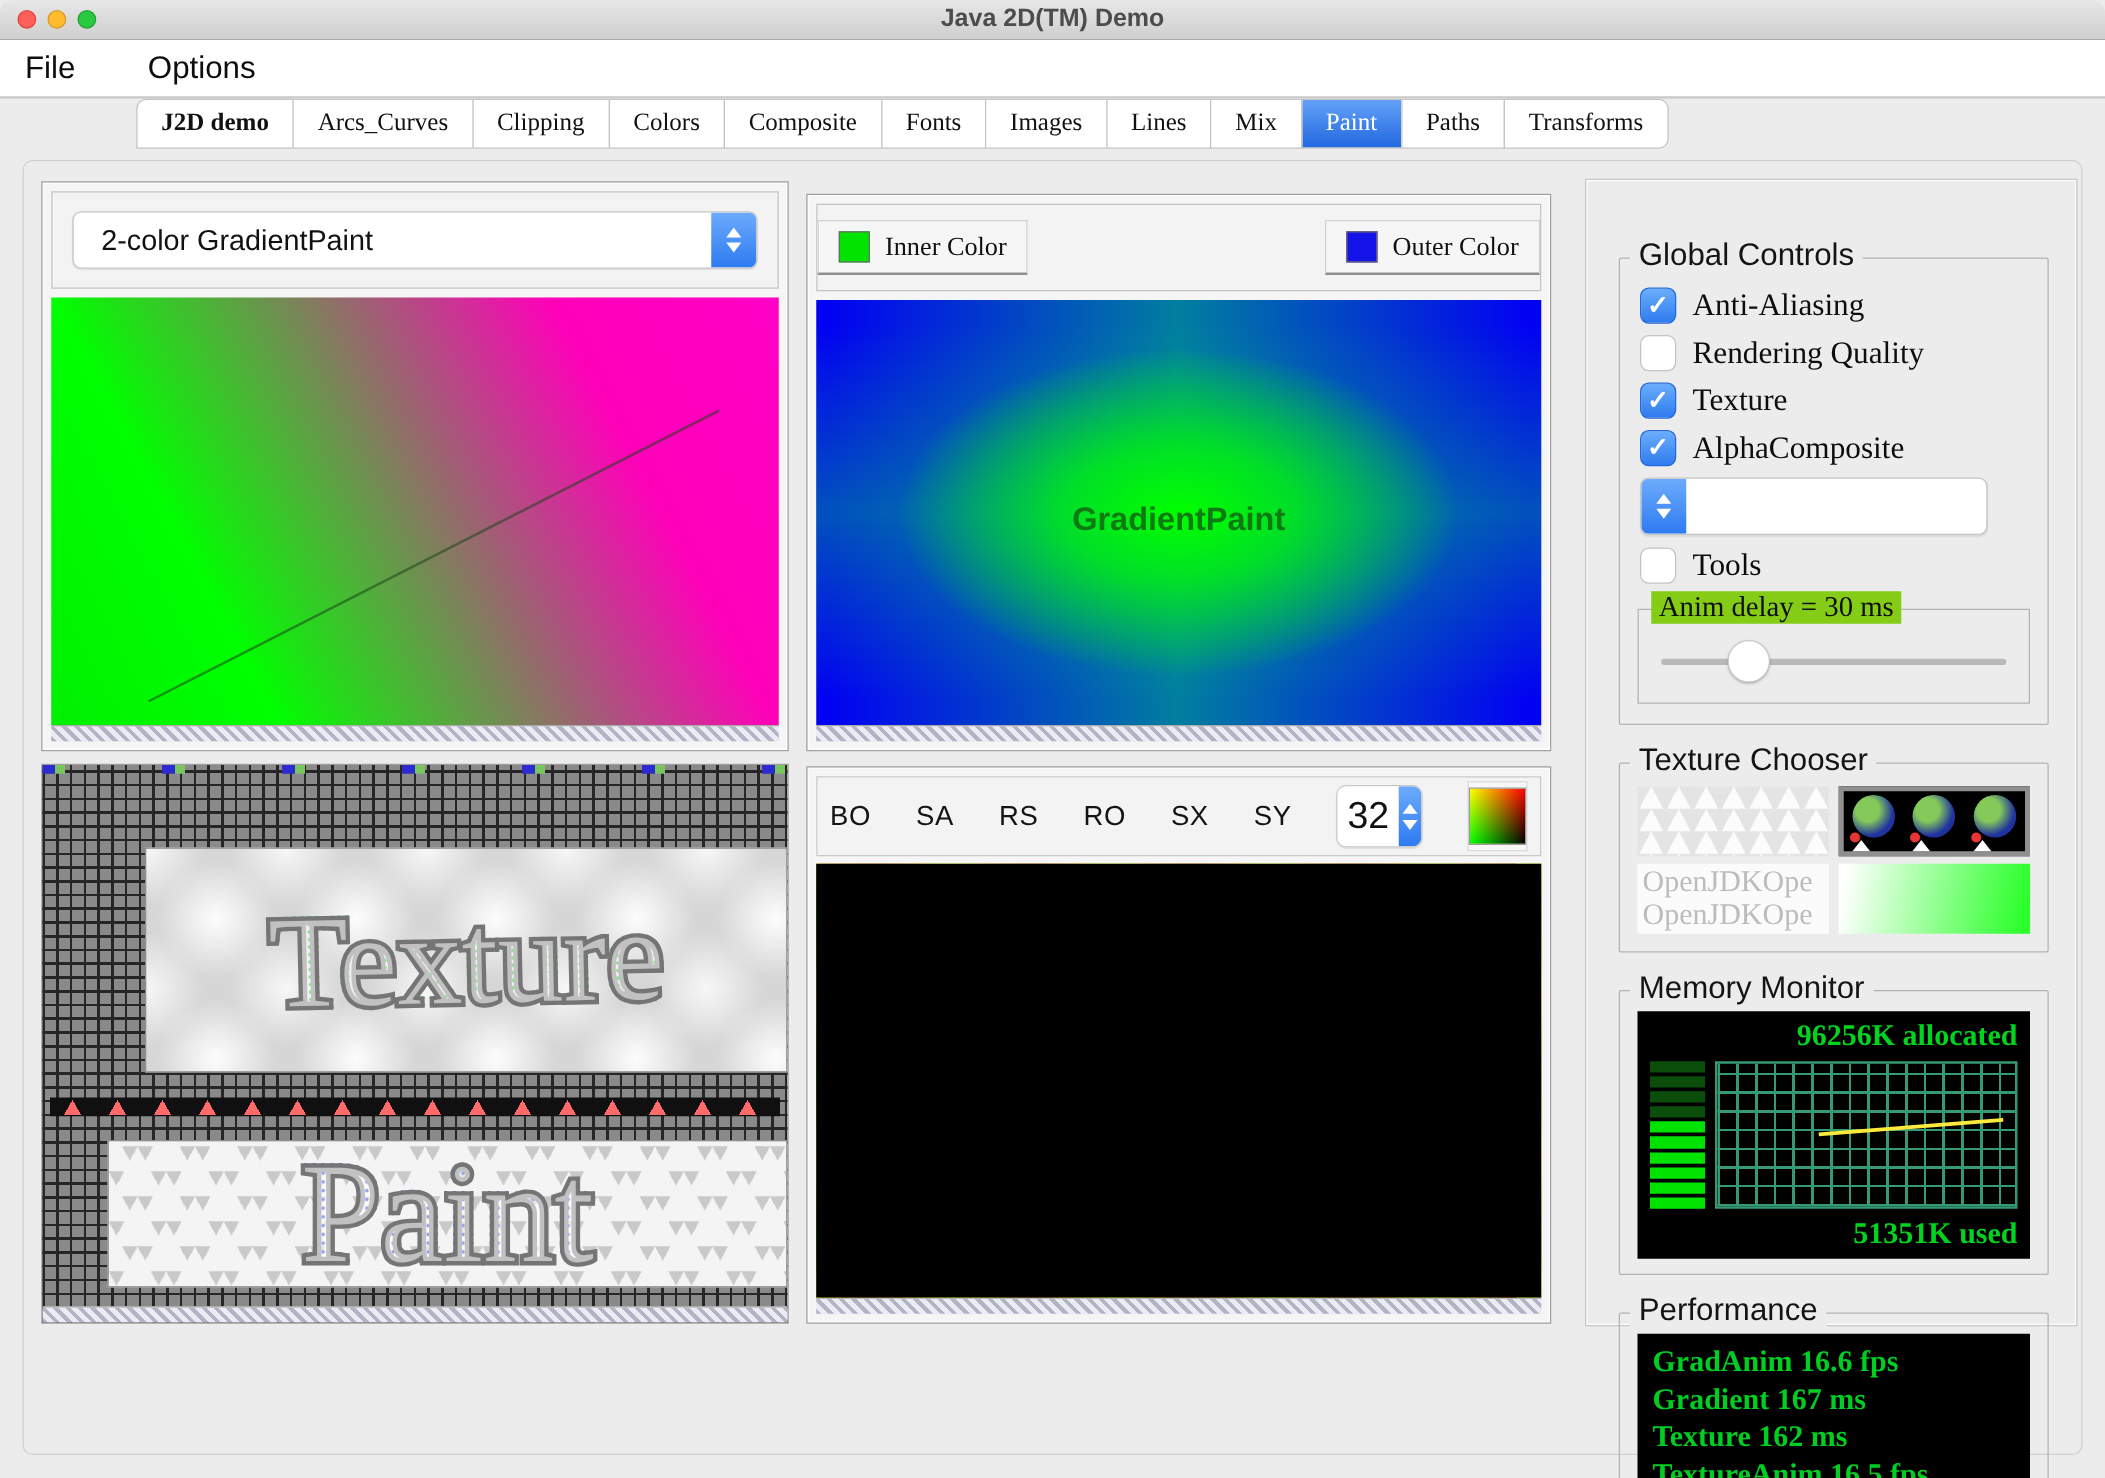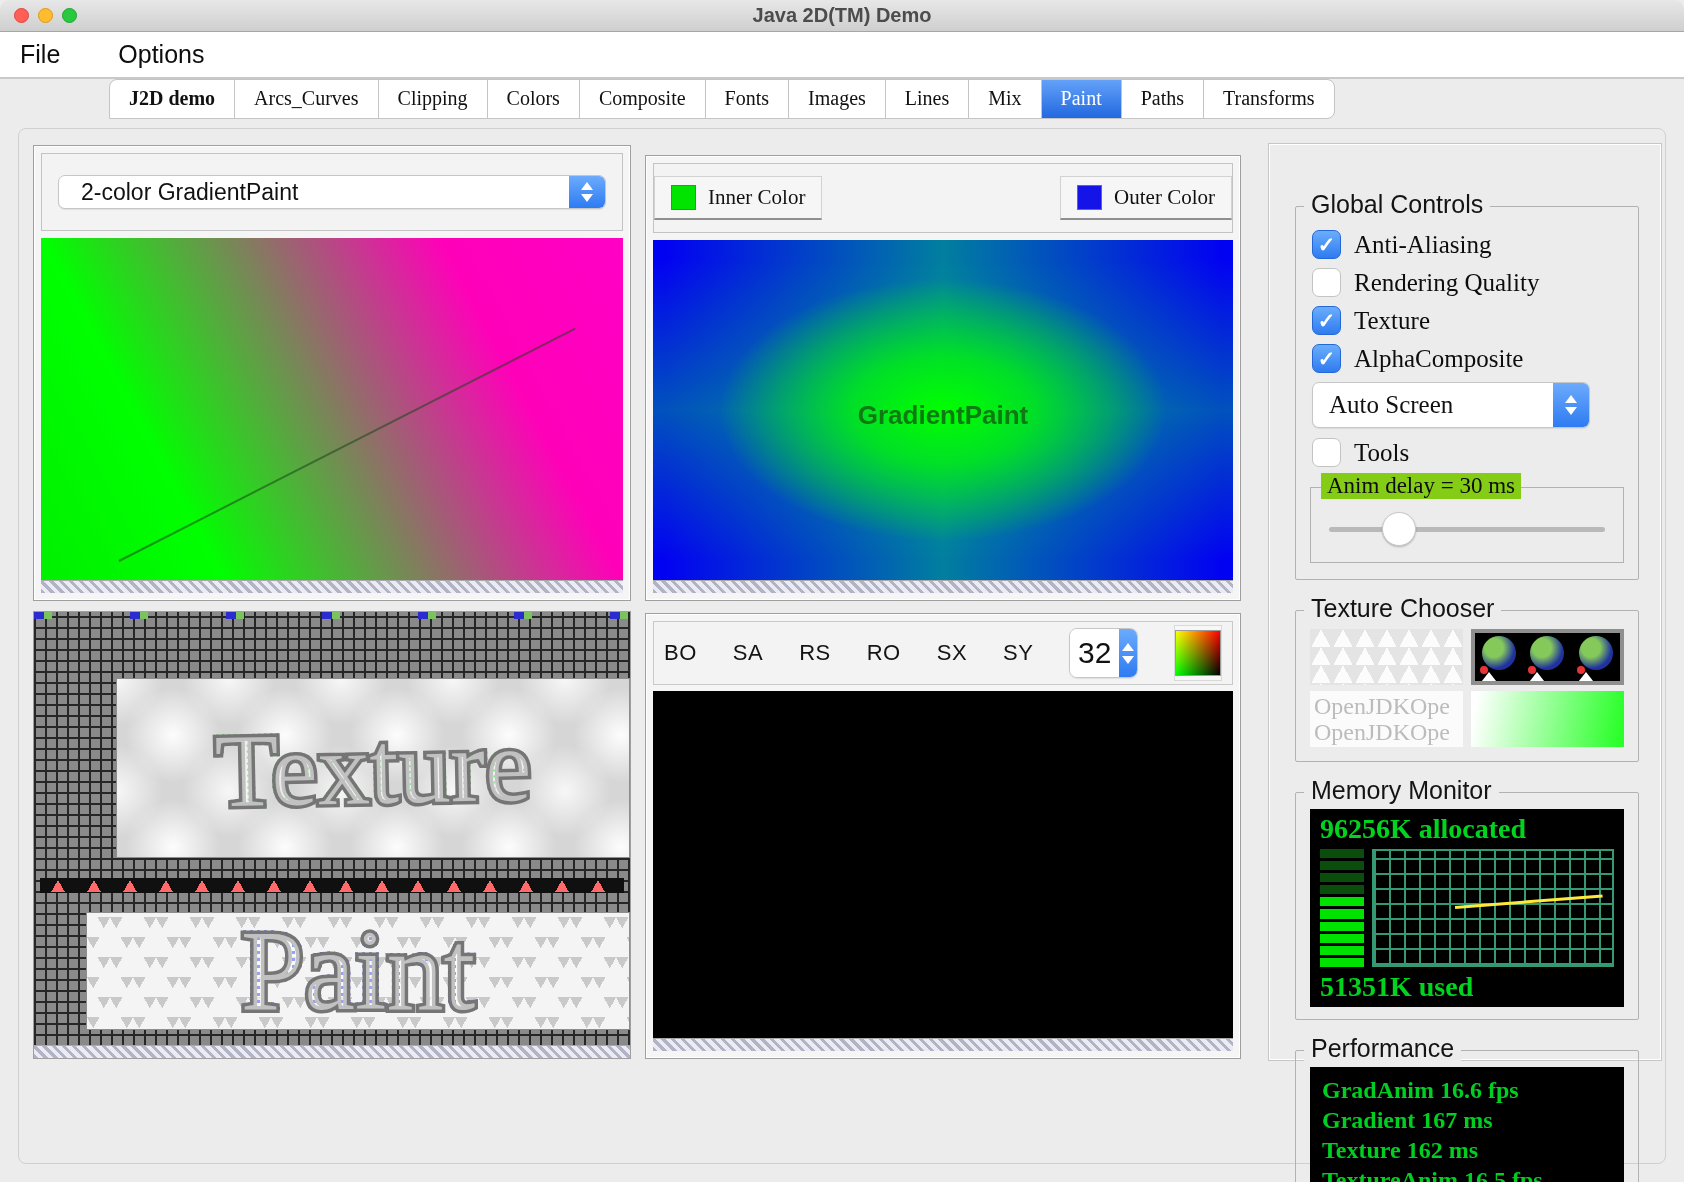--- a/index.html
+++ b/index.html
@@ -40,21 +40,21 @@
     box-shadow:inset 0 0 0 1px #ffffff; padding:7px; display:flex; flex-direction:column; }
   .q-tl { left:14px;  top:16px;  width:598px; height:456px; }
   .q-tr { left:626px; top:26px;  width:596px; height:446px; }
   .q-bl { left:14px;  top:482px; width:598px; height:448px; padding:0; }
   .q-br { left:626px; top:484px; width:596px; height:446px; }
 
   .subheader { border:1px solid #c3c3c3; background:#f3f3f3; margin-bottom:7px;
     display:flex; align-items:center; }
 
   
-  .combo { display:flex; align-items:stretch; height:34px; background:#fff;
+  .combo { display:flex; align-items:stretch; height:46px; background:#fff;
     border:1px solid #c6c6c6; border-radius:7px; box-shadow:0 1px 1px rgba(0,0,0,.08);
     overflow:hidden; }
   .combo-text { flex:1; display:flex; align-items:center; padding-left:22px;
     font-size:23px; color:#111; white-space:nowrap; }
   .combo-step { width:36px; background:linear-gradient(#6cabfc,#2e7bf2);
     display:flex; flex-direction:column; align-items:center; justify-content:center; gap:4px; }
   .arr-up   { width:0; height:0; border-left:6px solid transparent; border-right:6px solid transparent; border-bottom:8px solid #fff; }
   .arr-down { width:0; height:0; border-left:6px solid transparent; border-right:6px solid transparent; border-top:8px solid #fff; }
 
   .canvas { flex:1; position:relative; overflow:hidden; }
@@ -179,22 +179,22 @@
   .globe::after { content:""; position:absolute; left:-4px; bottom:-16px; width:0; height:0;
     border-left:11px solid transparent; border-right:11px solid transparent;
     border-bottom:14px solid #fff; }
   .globe::before { content:""; position:absolute; left:-2px; bottom:-4px; width:8px; height:8px;
     border-radius:50%; background:#e83434; z-index:2; }
   .tex-openjdk { background:#fbfbfb; color:#bcbcbc; font-family:"Liberation Serif", serif;
     font-size:24px; line-height:26px; padding:2px 4px; white-space:nowrap; }
   .tex-greengrad { background:linear-gradient(100deg, #ffffff 4%, #2bff2b 96%); }
 
   .mon { background:#000; padding:6px 10px; margin:2px; }
-  .mon-line { font-family:"Liberation Serif", serif; font-weight:bold; font-size:28px;
-    color:#00d41e; line-height:28px; }
+  .mon-line { font-family:"Liberation Serif", serif; font-weight:bold; font-size:24px;
+    color:#00d41e; line-height:28px;text-align:right; }
   .mon-mid { display:flex; gap:8px; margin:6px 0; height:118px; }
   .bars { width:44px; display:flex; flex-direction:column; gap:3px; }
   .bar { flex:1; background:#00e300; }
   .bar.dim { background:#0b4d0b; }
   .memgrid { flex:1; position:relative; border:2px solid #35涨a? ; }
   .memgrid { flex:1; position:relative; border:2px solid #359a74;
     background-image:
       repeating-linear-gradient(90deg, #359a74 0 2px, rgba(0,0,0,0) 2px 15px),
       repeating-linear-gradient(0deg, #359a74 0 2px, rgba(0,0,0,0) 2px 15px); }
   .memline { position:absolute; left:34%; top:48%; width:62%; height:3px;
@@ -323,21 +323,20 @@
       <div class="cb-row">
         <span class="cb checked">✓</span>
         <span class="cb-label">Texture</span>
       </div>
       <div class="cb-row">
         <span class="cb checked">✓</span>
         <span class="cb-label">AlphaComposite</span>
       </div>
 
       <div class="combo side-combo">
-        <span class="combo-text">Auto Screen</span>
         <span class="combo-step">
           <i class="arr-up"></i>
             <i class="arr-down"></i>
         </span>
       </div>
 
       <div class="cb-row">
         <span class="cb"></span>
         <span class="cb-label">Tools</span>
       </div>

